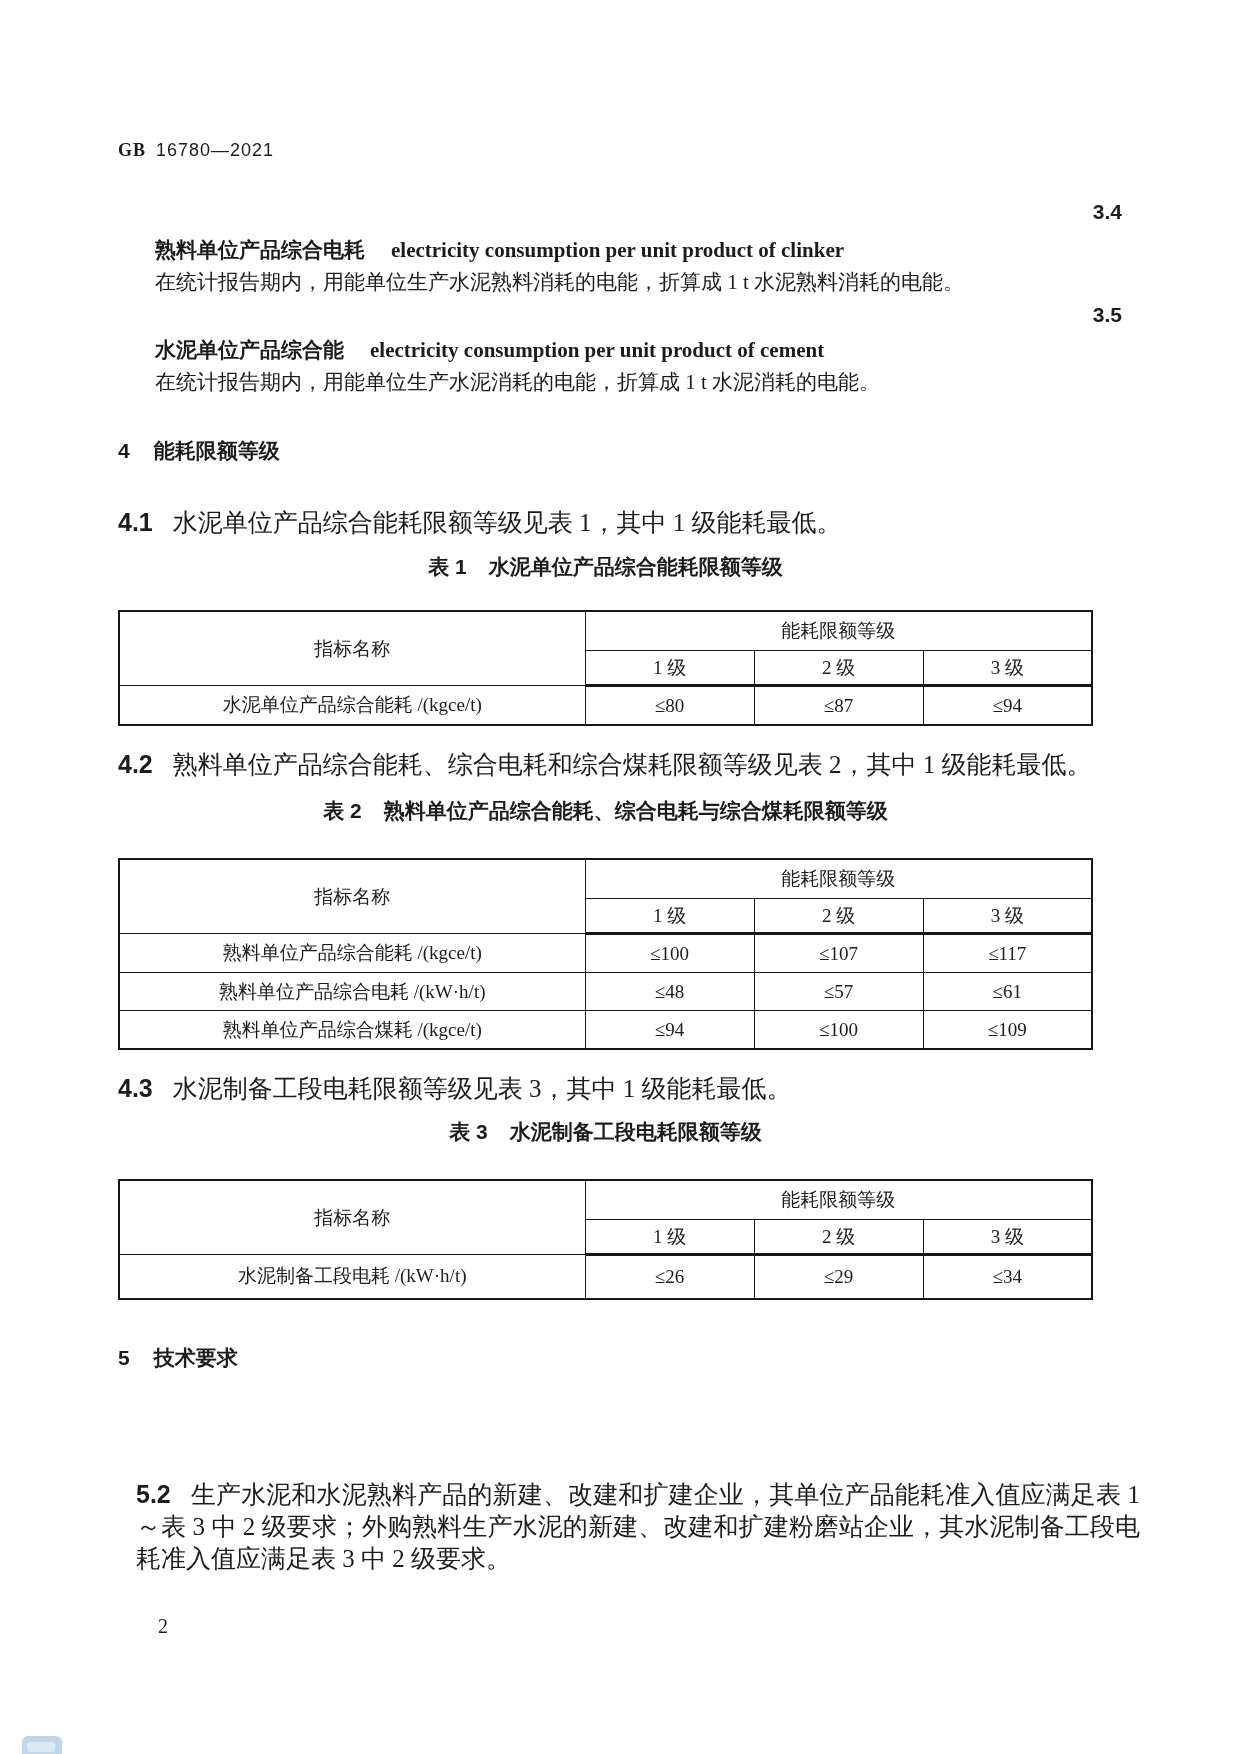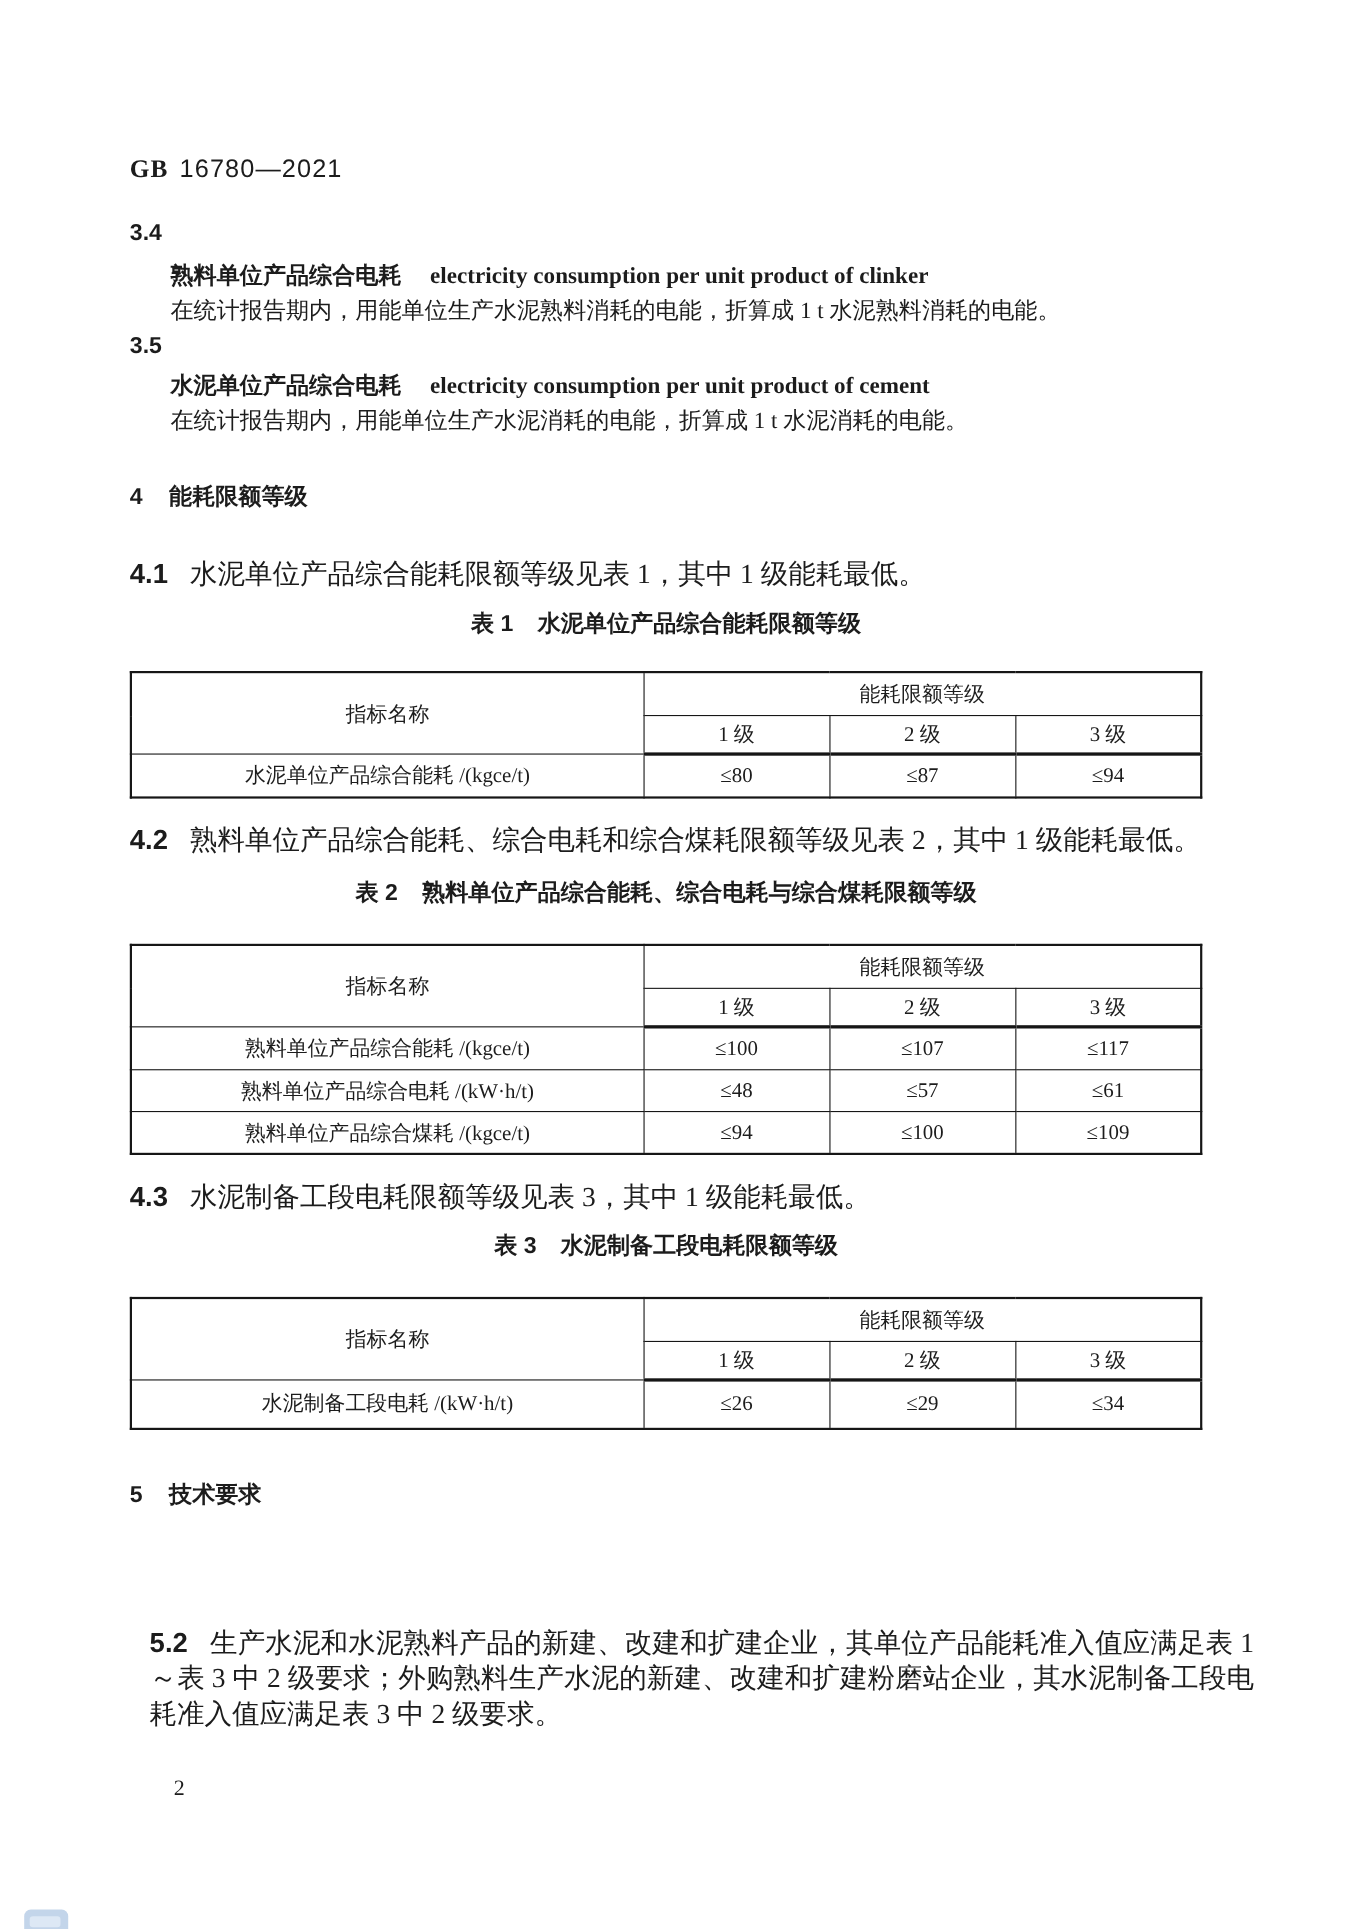--- a/index.html
+++ b/index.html
@@ -6,24 +6,24 @@
   .page{
     position:relative;
     width:1241px;height:1754px;
     background:#ffffff;
     margin:0 auto;
     overflow:hidden;
     font-family:"Liberation Serif","DejaVu Serif",serif;
     color:#1c1c1c;
   }
   .abs{position:absolute;left:118px;width:1004px;}
-  .doc-code{top:140px;font-size:23px;letter-spacing:1px;}
+  .doc-code{top:140px;font-size:18px;letter-spacing:1px;}
   .doc-code .gb{font-weight:bold;font-family:"Liberation Serif","DejaVu Serif",serif;margin-right:10px;}
   .doc-code .num{font-family:"Liberation Sans","DejaVu Sans",sans-serif;font-weight:500;}
-  .def-num{font-family:"Liberation Sans","DejaVu Sans",sans-serif;font-weight:bold;font-size:21px;}
+  .def-num{font-family:"Liberation Sans","DejaVu Sans",sans-serif;font-weight:bold;font-size:21px;text-align:right;}
   .def-term{padding-left:37px;font-size:21px;font-weight:bold;}
   .def-term .zh{font-family:"Liberation Sans","DejaVu Sans",sans-serif;margin-right:26px;}
   .def-term .en{font-family:"Liberation Serif","DejaVu Serif",serif;}
   .def-body{padding-left:37px;font-size:21px;}
   .sec-heading{font-family:"Liberation Sans","DejaVu Sans",sans-serif;font-weight:bold;font-size:21px;}
   .sec-heading .sec-no{margin-right:24px;}
   .clause{font-size:25px;line-height:32px;text-align:justify;}
   .clause .clause-no{font-family:"Liberation Sans","DejaVu Sans",sans-serif;font-weight:bold;margin-right:20px;white-space:nowrap;}
   .tbl-caption{width:975px;text-align:center;font-family:"Liberation Sans","DejaVu Sans",sans-serif;font-weight:bold;font-size:21px;}
   .tbl-caption .cap-label{margin-right:22px;}
@@ -62,21 +62,21 @@
   </div>
 
   <div class="abs def-num" style="top:200px;">3.4</div>
   <div class="abs def-term" style="top:236px;">
     <span class="zh">熟料单位产品综合电耗</span><span class="en">electricity consumption per unit product of clinker</span>
   </div>
   <div class="abs def-body" style="top:268px;">在统计报告期内，用能单位生产水泥熟料消耗的电能，折算成 1 t 水泥熟料消耗的电能。</div>
 
   <div class="abs def-num" style="top:303px;">3.5</div>
   <div class="abs def-term" style="top:336px;">
-    <span class="zh">水泥单位产品综合电耗</span><span class="en">electricity consumption per unit product of cement</span>
+    <span class="zh">水泥单位产品综合能</span><span class="en">electricity consumption per unit product of cement</span>
   </div>
   <div class="abs def-body" style="top:368px;">在统计报告期内，用能单位生产水泥消耗的电能，折算成 1 t 水泥消耗的电能。</div>
 
   <div class="abs sec-heading" style="top:437px;">
     <span class="sec-no">4</span><span>能耗限额等级</span>
   </div>
 
   <div class="abs clause" style="top:506px;">
     <span class="clause-no">4.1</span><span>水泥单位产品综合能耗限额等级见表 1，其中 1 级能耗最低。</span>
   </div>

